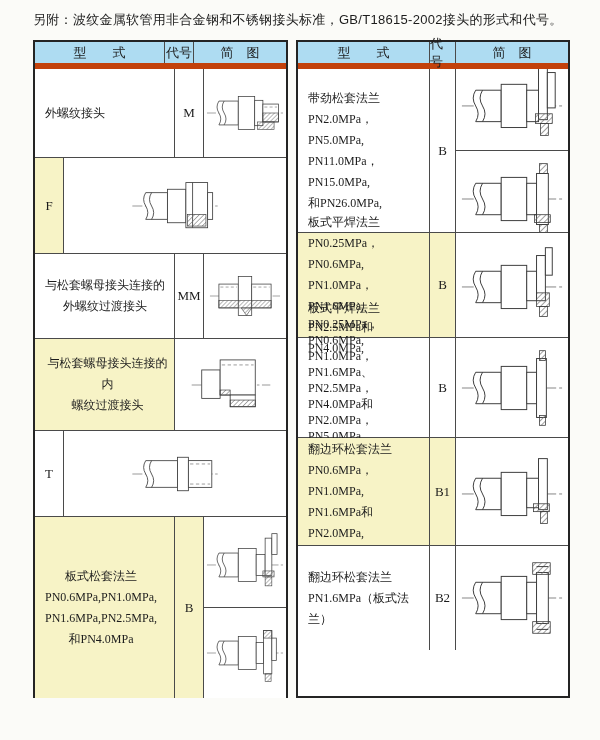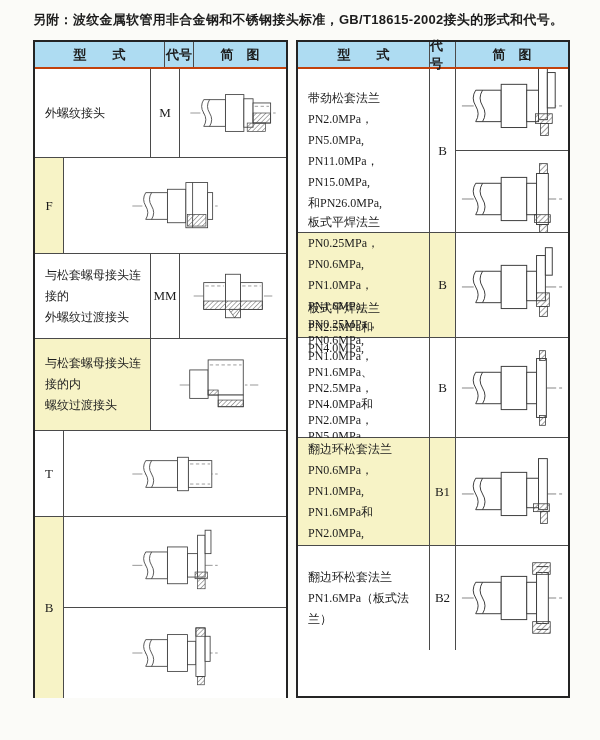--- a/index.html
+++ b/index.html
@@ -6,37 +6,37 @@
   html,body { width:600px; height:740px; }
   body {
     background:#fbfbf8;
     font-family:"Liberation Sans","DejaVu Sans",sans-serif;
     color:#1c1c1c;
     position:relative;
     overflow:hidden;
   }
   .doc-title {
     position:absolute; left:33px; top:11px;
-    font-size:13px; font-weight:bold; letter-spacing:0.3px;
+    font-size:13px; font-weight:normal; letter-spacing:0.3px;
     white-space:nowrap;
   }
   .tbl {
     position:absolute; top:40px;
     border:2px solid #242424;
     background:#fff;
     display:flex; flex-direction:column;
   }
   .tbl-left  { left:33px;  width:255px; height:658px; }
   .tbl-right { left:296px; width:274px; height:658px; }
 
   .hrow {
     display:flex; height:27px; flex:none;
     background:#aedcf2;
-    border-bottom:2px solid #c2410c;
-    font-weight:bold; font-size:13px;
+    border-bottom:6px solid #c2410c;
+    font-weight:normal; font-size:13px;
   }
   .hrow .hc {
     display:flex; align-items:center; justify-content:center;
     border-right:1px solid #4a4a4a;
   }
   .hrow .hc:last-child { border-right:none; }
 
   .row { display:flex; border-bottom:1px solid #4a4a4a; flex:none; }
   .row:last-child { border-bottom:none; }
 
@@ -61,21 +61,21 @@
     display:flex; align-items:center; justify-content:center;
     flex:1; background:#fff; overflow:hidden;
   }
   .cell-diagram.split { flex-direction:column; padding:0; }
   .cell-diagram .sub {
     flex:1; width:100%;
     display:flex; align-items:center; justify-content:center;
   }
   .cell-diagram .sub:first-child { border-bottom:1px solid #4a4a4a; }
 
-  .tbl-left  .cell-type { width:116px; }
+  .tbl-left  .cell-type { width:140px;text-align:center; }
   .tbl-left  .cell-code { width:29px; }
   .tbl-right .cell-type { width:132px; }
   .tbl-right .cell-code { width:26px; }
 
   .hl .cell-type, .hl .cell-code { background:#f7f3c6; }
 
   
   svg.fig { display:block; }
   .s  { fill:#ffffff; stroke:#3c3c3c; stroke-width:1; }
   .n  { fill:none;    stroke:#3c3c3c; stroke-width:1; }
@@ -186,20 +186,26 @@
         <path class="n" d="M27 26 q-5 8 0 16 q5 8 0 16"></path>
         <rect class="s" x="58" y="22" width="13" height="40"></rect>
         <rect class="s" x="71" y="26" width="28" height="32"></rect>
         <line class="d" x1="73" y1="30" x2="97" y2="30"></line>
         <line class="d" x1="73" y1="54" x2="97" y2="54"></line>
       </svg>
     </div>
   </div>
 
   <div class="row hl" style="height:181px">
+    <div class="cell cell-type">
+        <span class="txt">板式松套法兰
+PN0.6MPa,PN1.0MPa,
+PN1.6MPa,PN2.5MPa,
+和PN4.0MPa</span>
+      </div>
     <div class="cell cell-code">B</div>
     <div class="cell cell-diagram split">
       <div class="sub">
         <svg class="fig" width="92" height="82" viewBox="0 0 110 84">
           <line class="cl" x1="4" y1="46" x2="106" y2="46"></line>
           <path class="s" d="M20 30 q-5 8 0 16 q5 8 0 16 h26 v-32 z"></path>
           <path class="n" d="M27 30 q-5 8 0 16 q5 8 0 16"></path>
           <rect class="s" x="46" y="24" width="24" height="44"></rect>
           <rect class="s" x="70" y="32" width="12" height="28"></rect>
           <rect class="s" x="82" y="10" width="9" height="50"></rect>

